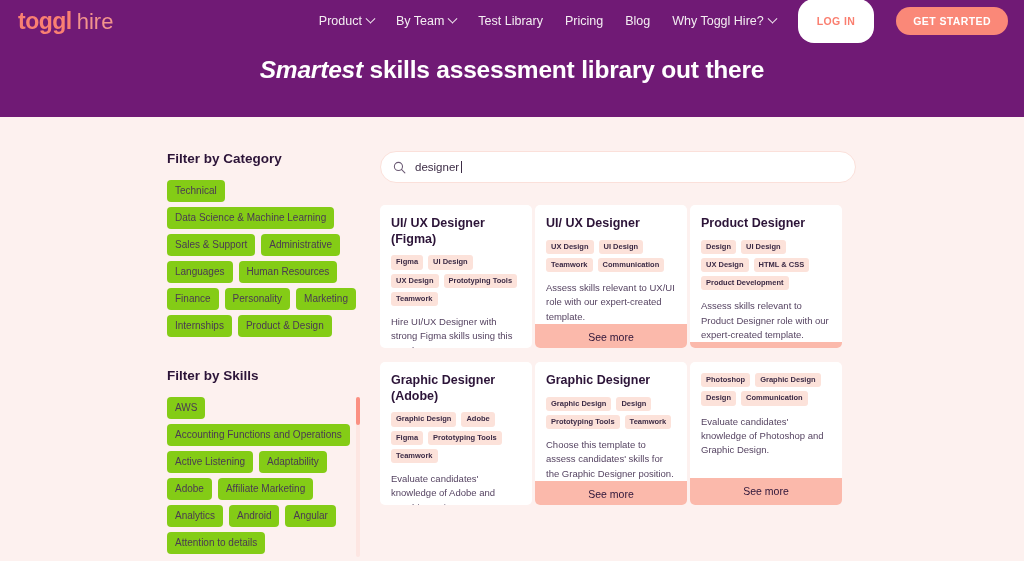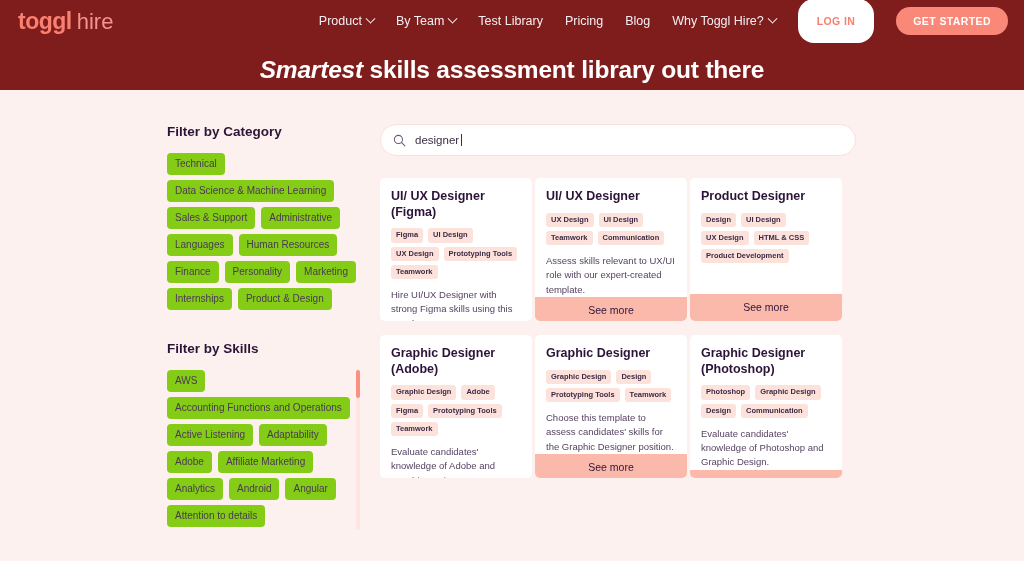--- a/index.html
+++ b/index.html
@@ -5,22 +5,22 @@
   * { box-sizing: border-box; margin: 0; padding: 0; }
   html, body {
     width: 1024px; height: 561px;
     overflow: hidden;
     font-family: "Liberation Sans", sans-serif;
     background: #fdf1ef;
   }
 
   
   .header {
-    height: 90px;
-    background: #7f1d1d;
+    height: 117px;
+    background: #701a75;
     position: relative;
   }
   .navbar {
     height: 42px;
     display: flex;
     align-items: center;
     padding: 0 16px 0 18px;
   }
   .logo { display: flex; align-items: baseline; gap: 5px; }
   .logo-toggl {
@@ -332,20 +332,21 @@
       <div class="card">
         <div class="card-body">
           <div class="card-title">Product Designer</div>
           <div class="card-tags">
             <span class="tag">Design</span>
             <span class="tag">UI Design</span>
             <span class="tag">UX Design</span>
             <span class="tag">HTML &amp; CSS</span>
             <span class="tag">Product Development</span>
           </div>
+          <div class="card-desc">Assess skills relevant to Product Designer role with our expert-created template.</div>
         </div>
         <div class="card-footer">See more</div>
       </div>
 
       <div class="card row2">
         <div class="card-body">
           <div class="card-title">Graphic Designer (Adobe)</div>
           <div class="card-tags">
             <span class="tag">Graphic Design</span>
             <span class="tag">Adobe</span>
@@ -367,21 +368,20 @@
             <span class="tag">Prototyping Tools</span>
             <span class="tag">Teamwork</span>
           </div>
           <div class="card-desc">Choose this template to assess candidates' skills for the Graphic Designer position.</div>
         </div>
         <div class="card-footer">See more</div>
       </div>
 
       <div class="card row2">
         <div class="card-body">
-          <div class="card-title">Graphic Designer (Photoshop)</div>
           <div class="card-tags">
             <span class="tag">Photoshop</span>
             <span class="tag">Graphic Design</span>
             <span class="tag">Design</span>
             <span class="tag">Communication</span>
           </div>
           <div class="card-desc">Evaluate candidates' knowledge of Photoshop and Graphic Design.</div>
         </div>
         <div class="card-footer">See more</div>
       </div>

